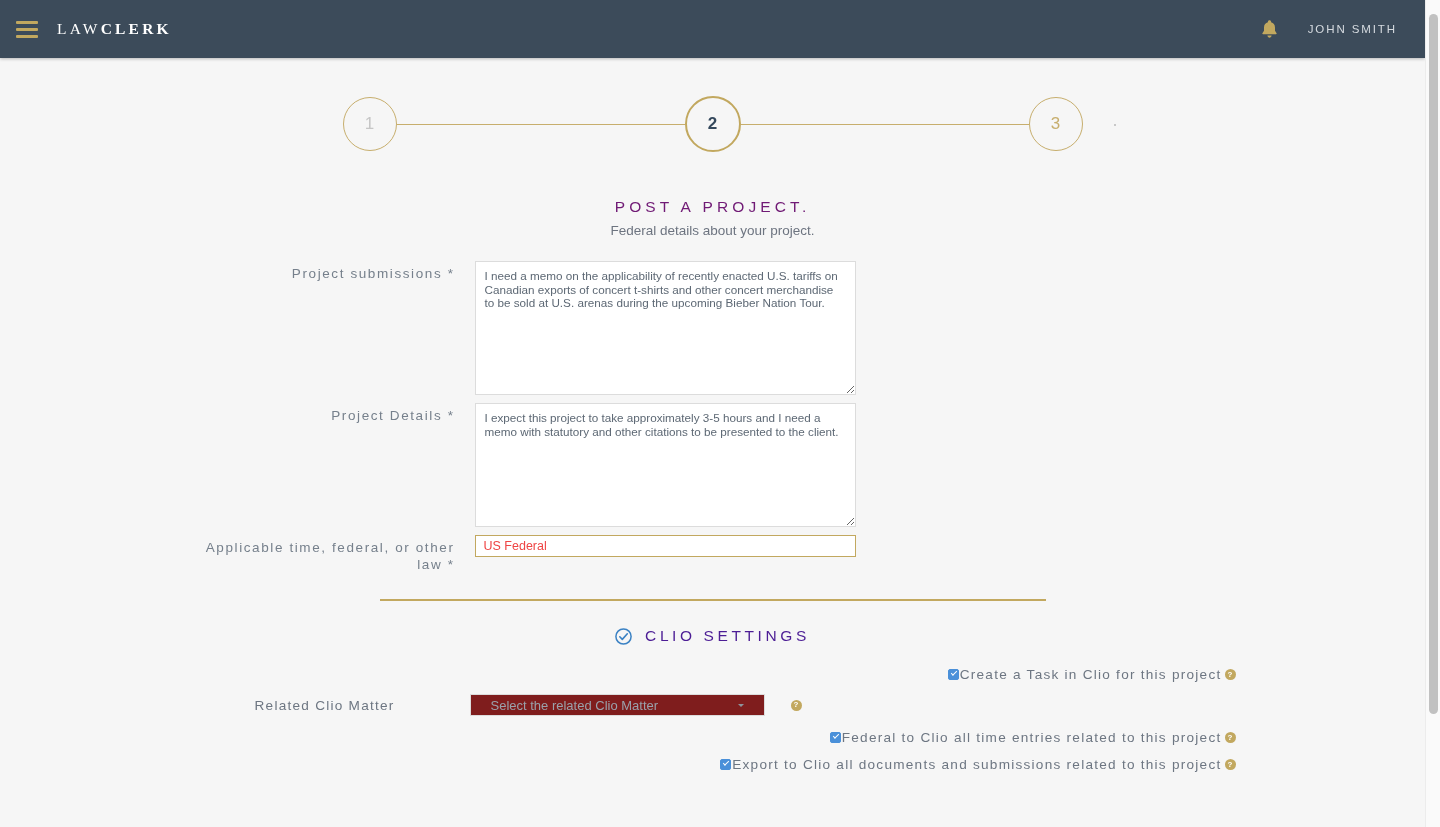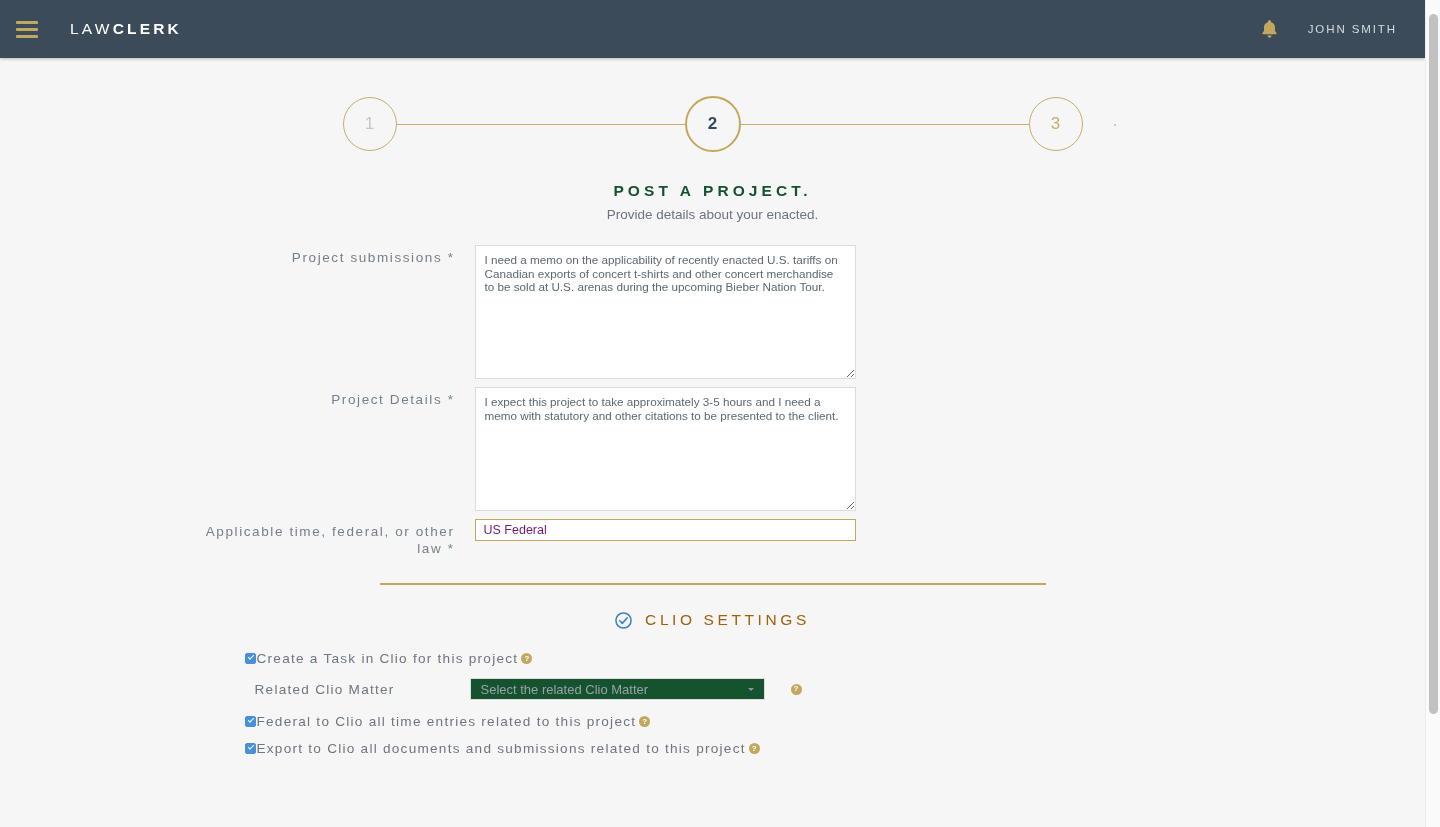--- a/index.html
+++ b/index.html
@@ -22,25 +22,26 @@
     z-index: 5;
   }
   .hamburger {
     margin-left: 16px;
     width: 22px; height: 17px;
     display: flex; flex-direction: column; justify-content: space-between;
     cursor: pointer;
   }
   .hamburger span { display: block; height: 3px; background: #c2a85f; border-radius: 1px; }
   .brand {
-    margin-left: 32px;
+    margin-left: 19px;
     color: #ffffff;
     font-size: 15.5px;
     letter-spacing: 3.2px;
     white-space: pre;
+    font-family: Liberation Serif, serif;
   }
   .brand .thin { font-weight: 300; }
   .brand .bold { font-weight: 700; }
   .nav-right {
     margin-left: auto; margin-right: 28px;
     display: flex; align-items: center; gap: 30px;
   }
   .bell { width: 17px; height: 20px; position: relative; cursor: pointer; }
   .bell svg { display: block; }
   .user-name {
@@ -87,22 +88,22 @@
     width: 56px; height: 56px;
   }
   .step-line { flex: 1 1 auto; height: 1px; background: #c7ae6d; z-index: 1; }
   .stepper-dot {
     position: absolute; right: -33px; top: 50%;
     width: 2px; height: 2px; background: #b9b9b9; border-radius: 50%;
   }
 
   
   .page-title {
-    text-align: center; margin-top: 30px;
-    color: #14532d; font-size: 15.5px; letter-spacing: 4.1px; font-weight: 700;
+    text-align: center; margin-top: 46px;
+    color: #701a75; font-size: 15.5px; letter-spacing: 4.1px; font-weight: 400;
   }
   .page-subtitle {
     text-align: center; margin-top: 7px;
     color: #6d7480; font-size: 13.5px; font-weight: 400;
   }
 
   
   .form { width: 1046px; margin: 23px auto 0 auto; }
   .form-row { display: flex; margin-bottom: 8px; }
   .form-label {
@@ -121,43 +122,43 @@
     font-family: "Liberation Sans", sans-serif;
     resize: both;
     outline: none;
   }
   textarea.desc { height: 134px; }
   textarea.details { height: 124px; }
 
   input.field-text {
     width: 381px; display: block; height: 22px;
     background: #ffffff; border: 1px solid #c2a85f;
-    color: #701a75; font-size: 12.5px;
+    color: #ef4444; font-size: 12.5px;
     padding: 2px 8px;
     font-family: "Liberation Sans", sans-serif;
     outline: none;
   }
 
   .gold-divider {
     width: 666px; height: 2px; background: #c2a85f;
     margin: 26px auto 0 auto;
   }
 
   
   .clio-head {
     display: flex; align-items: center; justify-content: center;
     gap: 13px; margin-top: 26px;
   }
   .clio-check-icon { width: 17px; height: 17px; }
   .clio-title {
-    color: #a16207; font-size: 15.5px; letter-spacing: 3.6px; font-weight: 400;
+    color: #4c1d95; font-size: 15.5px; letter-spacing: 3.6px; font-weight: 400;
   }
 
   .clio-body { width: 1046px; margin: 22px auto 0 auto; }
-  .chk-row { display: flex; align-items: center; margin-left: 55px; margin-bottom: 12px; }
+  .chk-row { display: flex; align-items: center; margin-left: 55px; margin-bottom: 12px; justify-content: flex-end; }
   .chk {
     appearance: none; -webkit-appearance: none;
     width: 11px; height: 11px; margin: 0 1px 0 0;
     background: #4a90d9; border: 1px solid #4a90d9; border-radius: 2px;
     position: relative; cursor: pointer; flex: 0 0 auto;
   }
   .chk::after {
     content: ""; position: absolute;
     left: 2px; top: 1px; width: 5px; height: 2px;
     border-left: 1.6px solid #fff; border-bottom: 1.6px solid #fff;
@@ -175,23 +176,23 @@
     vertical-align: middle;
   }
 
   .matter-row { display: flex; align-items: center; margin-left: 65px; margin-top: 10px; margin-bottom: 14px; }
   .matter-label {
     color: #6d7682; font-size: 13.6px; letter-spacing: 1.25px;
     width: 215px; flex: 0 0 auto;
   }
   .matter-select {
     width: 295px; height: 22px;
-    background: #14532d; border: 1px solid #dcdcdc;
+    background: #7f1d1d; border: 1px solid #dcdcdc;
     color: #9aa1aa; font-size: 13px;
-    display: flex; align-items: center; padding: 0 10px;
+    display: flex; align-items: center; padding: 0 20px;
     cursor: pointer; position: relative;
   }
   .matter-select .caret {
     margin-left: auto; width: 0; height: 0;
     border-left: 3px solid transparent; border-right: 3px solid transparent;
     border-top: 3.5px solid #8d949c;
   }
   .matter-help { margin-left: 26px; }
 </style>
 </head>
@@ -230,21 +231,21 @@
       <span>2</span>
     </div>
     <div class="step-line"></div>
     <div class="step inactive gold-num">
       <span>3</span>
     </div>
     <div class="stepper-dot"></div>
   </div>
 
   <div class="page-title">POST A PROJECT.</div>
-  <div class="page-subtitle">Provide details about your enacted.</div>
+  <div class="page-subtitle">Federal details about your project.</div>
 
   <div class="form">
 
     <div class="form-row">
       <div class="form-label">Project submissions *</div>
       <div class="form-control">
         <textarea class="field desc" placeholder="" style="">I need a memo on the applicability of recently enacted U.S. tariffs on Canadian exports of concert t-shirts and other concert merchandise to be sold at U.S. arenas during the upcoming Bieber Nation Tour.</textarea>
       </div>
     </div>
 

